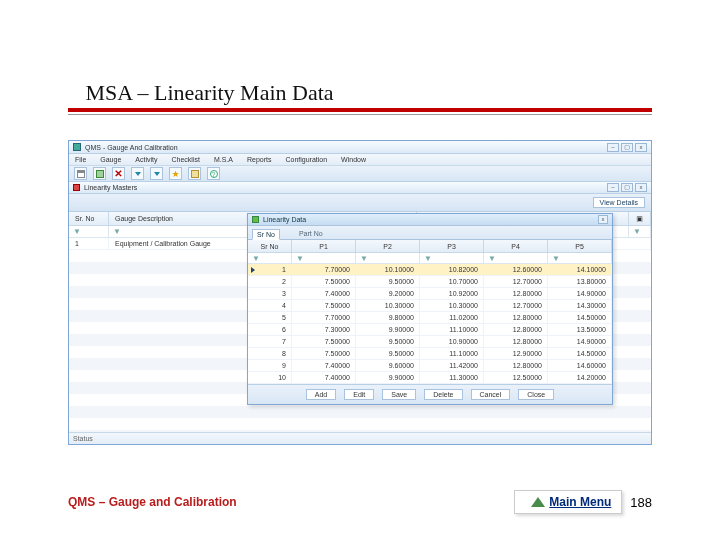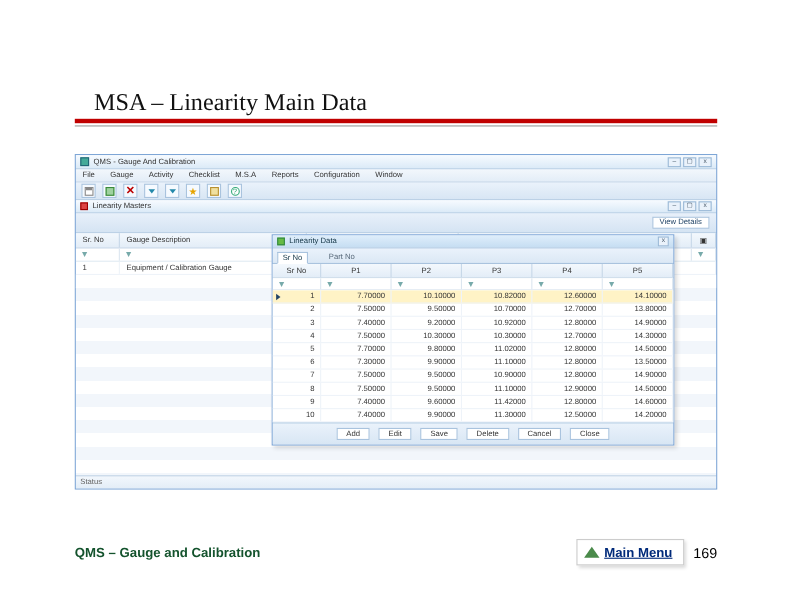--- a/index.html
+++ b/index.html
@@ -244,27 +244,27 @@
   }
   .footer {
     position: absolute;
     bottom: 26px;
     left: 68px;
     width: 584px;
     display: flex;
     align-items: center;
     font-family: Verdana, sans-serif;
   }
-  .footer-left { font-size: 12px; color: #14532d; font-weight: bold; }
+  .footer-left { font-size: 12px; color: #b91c1c; font-weight: bold; }
   .footer-spacer { flex: 1; }
   .mainmenu-btn {
     background: #fff;
     border: 1px solid #ccc;
     box-shadow: 2px 2px 3px rgba(0,0,0,0.15);
-    padding: 4px 10px 4px 6px;
+    padding: 4px 10px 4px 16px;
     display: flex; align-items: center; gap: 4px;
     font-size: 12px;
     font-weight: bold;
     color: #002a7a;
     text-decoration: underline;
   }
   .mm-icon {
     width:0; height:0;
     border-left:7px solid transparent;
     border-right:7px solid transparent;
@@ -539,14 +539,14 @@
   </div>
 </div>
 
 <div class="footer">
   <div class="footer-left">QMS – Gauge and Calibration</div>
   <div class="footer-spacer"></div>
   <div class="mainmenu-btn">
     <span class="mm-icon"></span>
     <span>Main Menu</span>
   </div>
-  <div class="pagenum">169</div>
+  <div class="pagenum">188</div>
 </div>
 
 </body></html>

